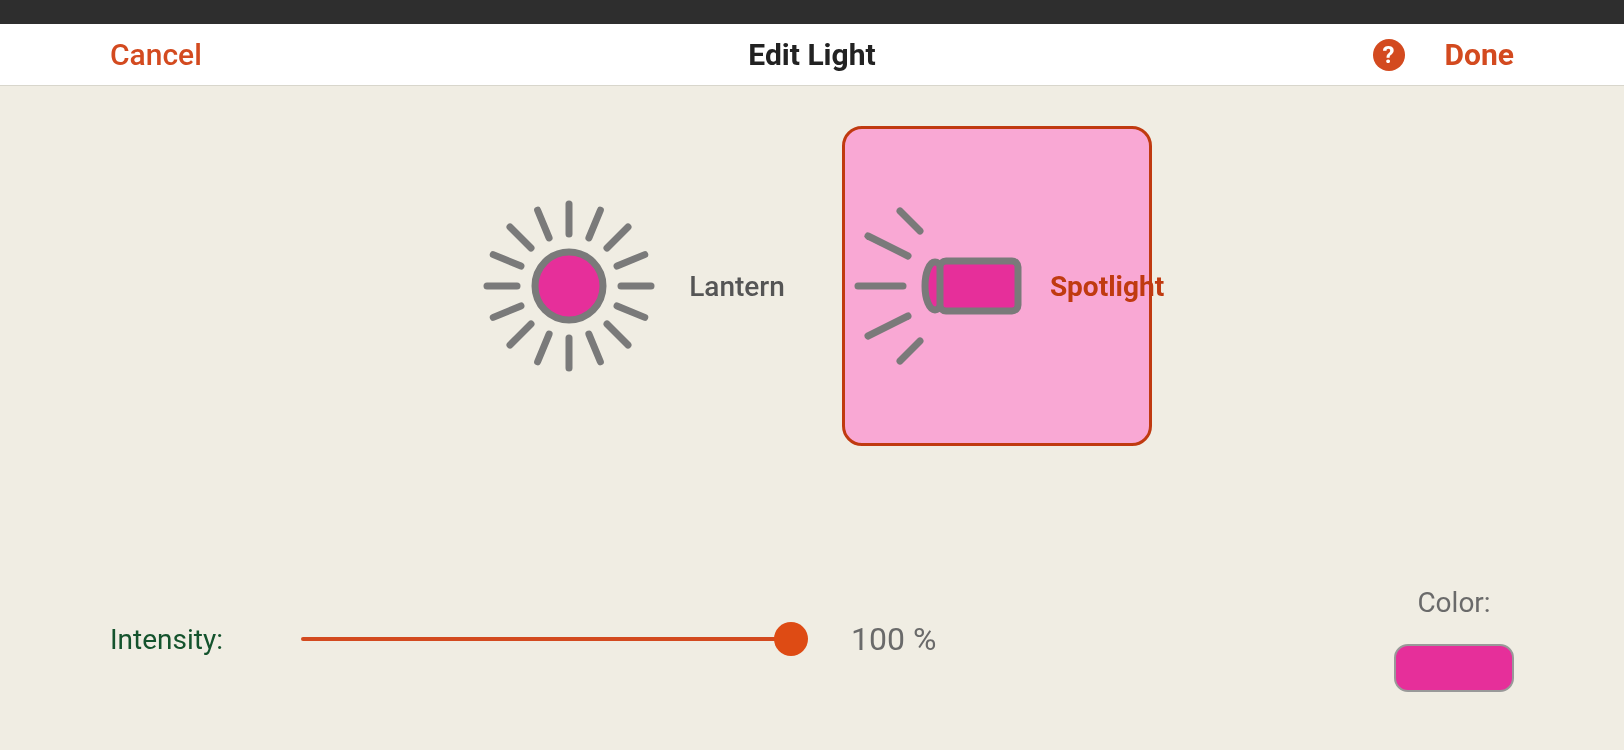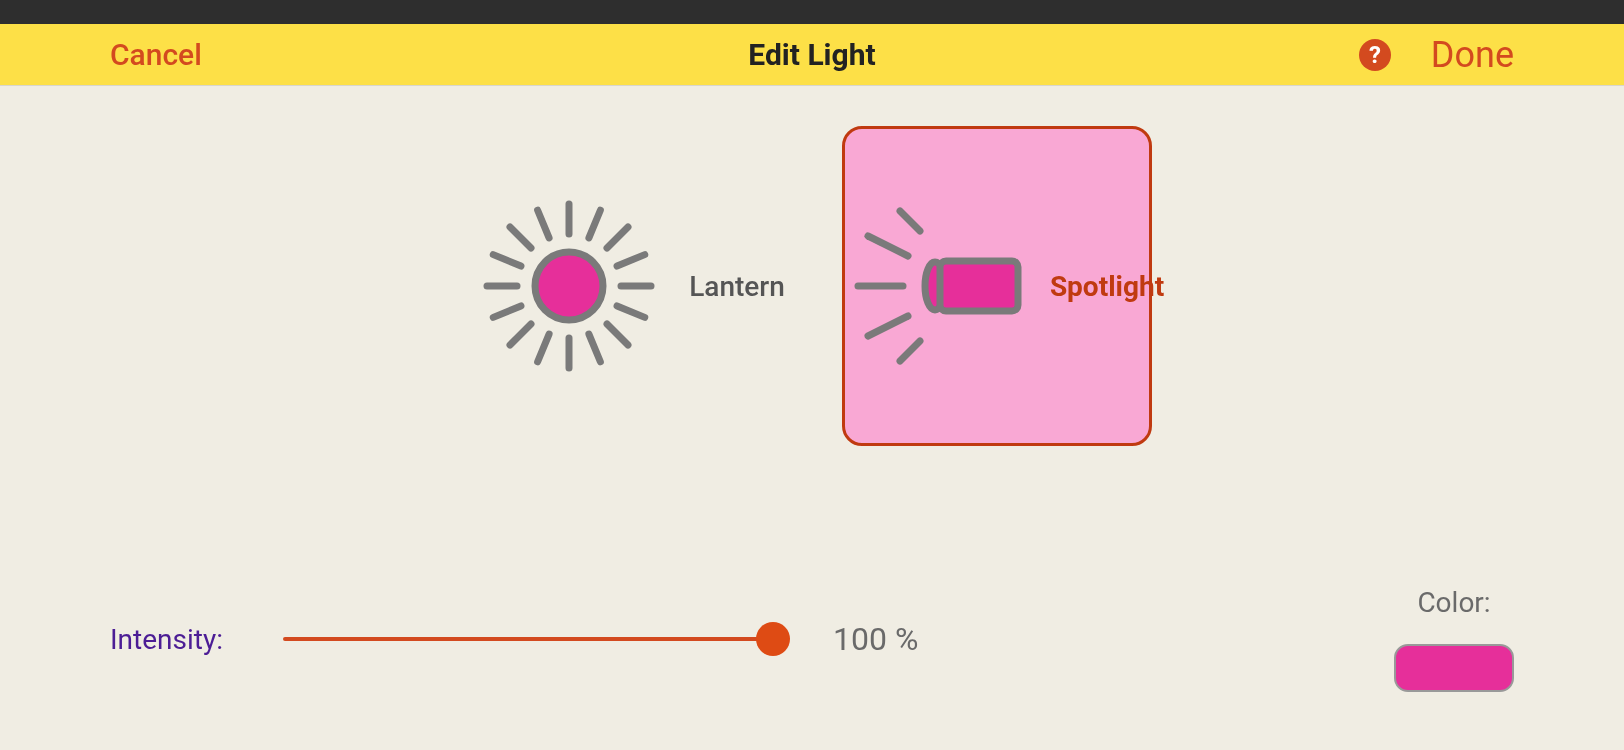--- a/index.html
+++ b/index.html
@@ -13,21 +13,21 @@
       width: 1624px;
       height: 750px;
       overflow: hidden;
     }
     .top-dark-bar {
       height: 24px;
       background: #2e2e2e;
     }
     .header-bar {
       height: 62px;
-      background: #fde047;
+      background: #ffffff;
       border-bottom: 1px solid #d8d6cc;
       display: flex;
       align-items: center;
       justify-content: space-between;
       padding: 0 110px 0 110px;
       position: relative;
     }
     .header-title {
       position: absolute;
       left: 50%;
@@ -54,22 +54,22 @@
       background: #d34a1f;
       color: #fff;
       display: flex;
       align-items: center;
       justify-content: center;
       font-size: 24px;
       font-weight: 700;
       cursor: pointer;
     }
     .done-btn {
-      font-size: 36px;
-      font-weight: 400;
+      font-size: 30px;
+      font-weight: 700;
       color: #d34a1f;
       cursor: pointer;
     }
     .content {
       padding-top: 40px;
       display: flex;
       flex-direction: column;
       align-items: center;
     }
     .type-options {
@@ -110,22 +110,22 @@
     }
     .controls-row {
       margin-top: 140px;
       width: 100%;
       display: flex;
       align-items: center;
       padding: 0 110px;
     }
     .intensity-label {
       font-size: 28px;
-      color: #4c1d95;
-      margin-right: 60px;
+      color: #14532d;
+      margin-right: 78px;
     }
     .slider-wrap {
       flex: 0 0 490px;
       position: relative;
       height: 30px;
       display: flex;
       align-items: center;
     }
     .slider-track {
       position: absolute;

